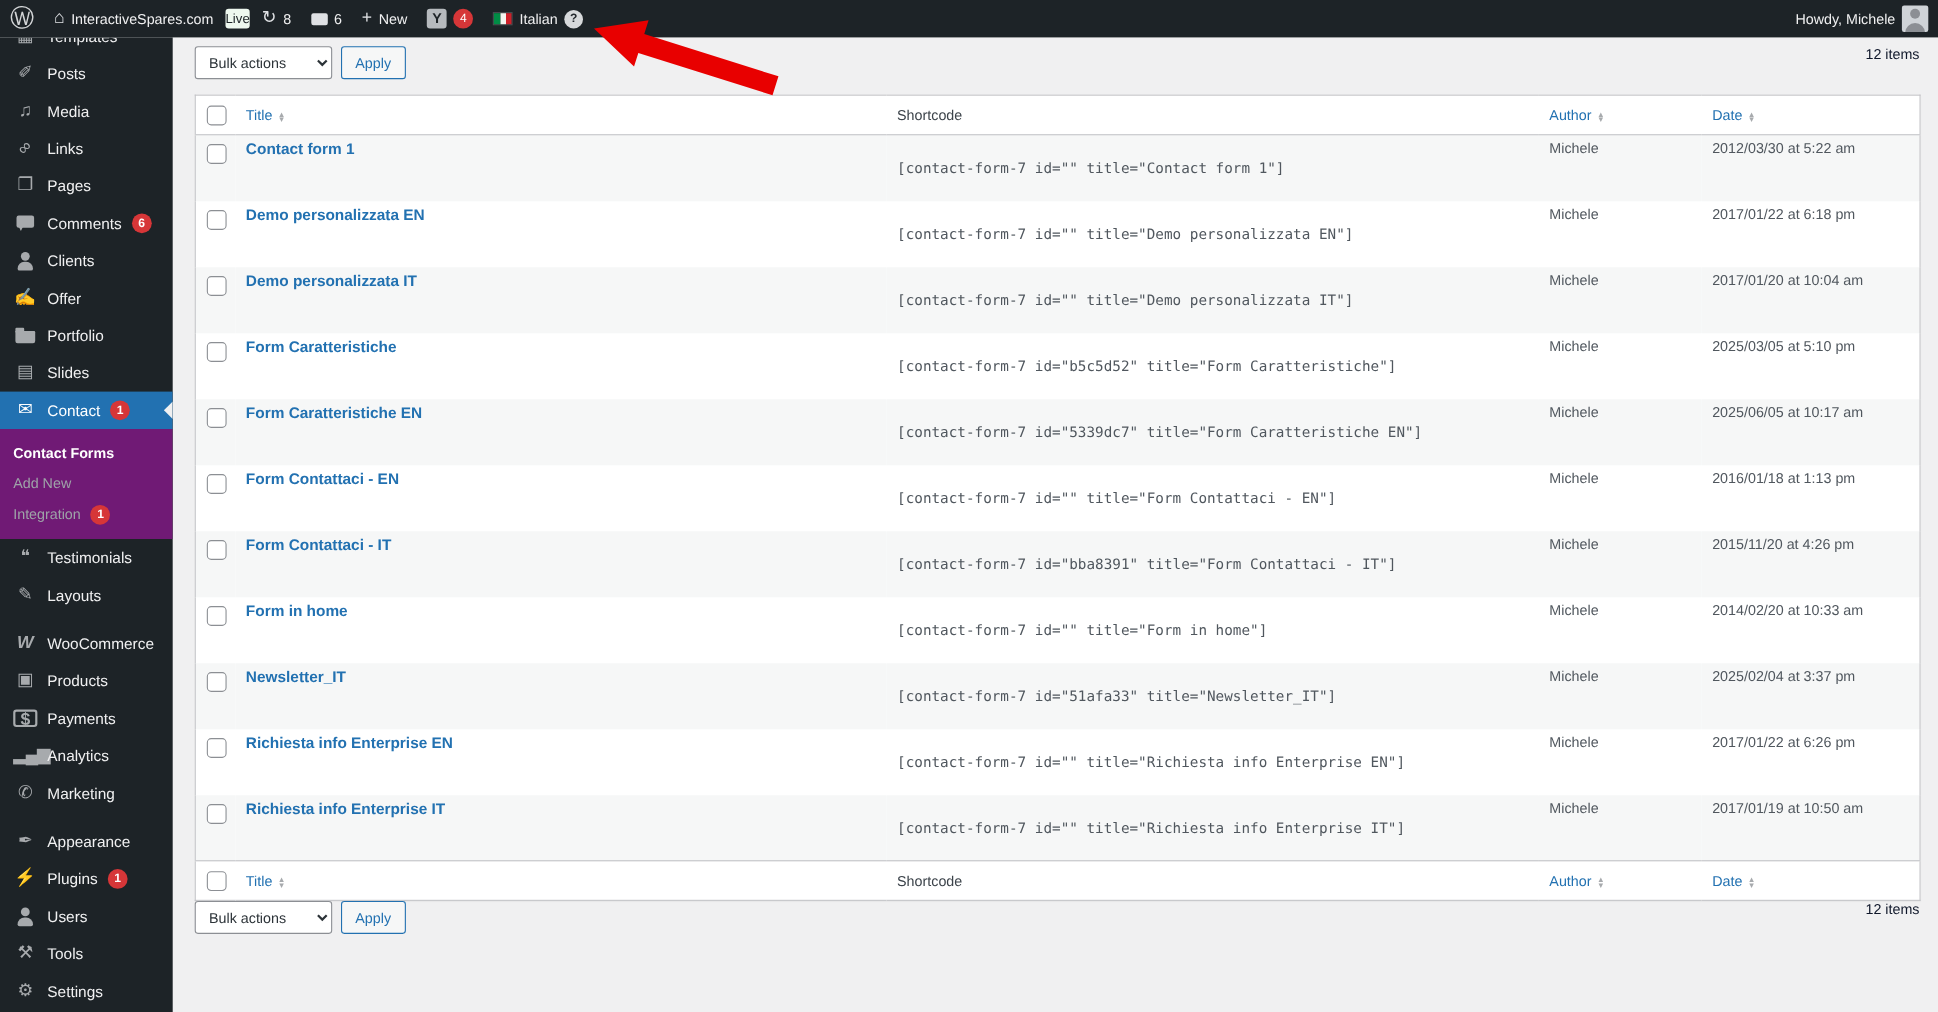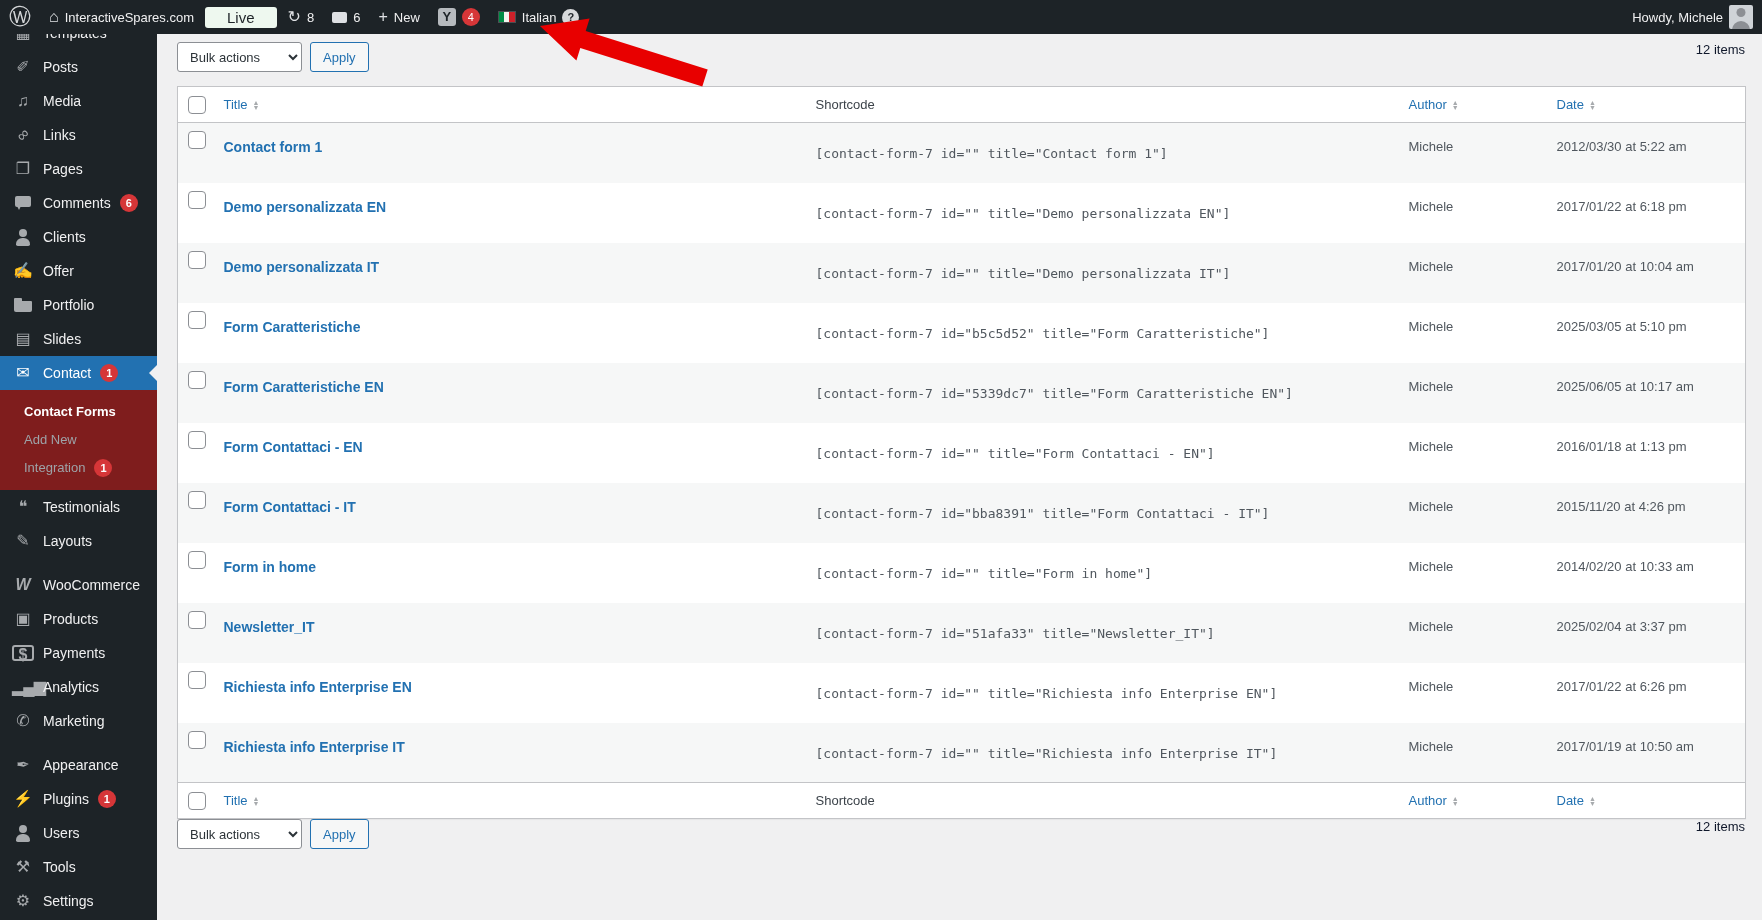--- a/index.html
+++ b/index.html
@@ -11,21 +11,21 @@
   }
 
   
   .admin-bar{
     position:absolute; top:0; left:0; width:1762px; height:34px;
     background:#1d2327; color:#f0f0f1; display:flex; align-items:center; z-index:40;
   }
   .ab-item{ display:flex; align-items:center; gap:6px; padding:0 9px; height:100%; font-size:13px; color:#f0f0f1; text-decoration:none; cursor:pointer;}
   .ab-icon{ color:#dfe1e4; font-size:16px; line-height:1;}
   .wp-logo-glyph{ font-size:22px; color:#d4d6d8;}
-  .live-badge{ background:#eef8ef; color:#1d2327; border-radius:3px; padding:2px 22px; font-size:15px; margin:0 2px;}
+  .live-badge{ background:#eef8ef; color:#1d2327; border-radius:3px; padding:2px 0; font-size:12px; margin:0 2px;}
   .ab-count{ font-size:13px; color:#f0f0f1;}
   .ab-bubble{ position:relative; width:15px; height:11px; background:#dfe1e4; border-radius:2px; display:inline-block;}
   .ab-bubble::after{ content:""; position:absolute; left:3px; bottom:-4px; border:4px solid transparent; border-top-color:#dfe1e4; border-left-width:2px; border-right-width:2px;}
   .yoast-logo{ width:18px; height:18px; background:#b6babe; border-radius:3px; color:#1d2327; font-weight:bold; font-size:13px; line-height:18px; text-align:center;}
   .ab-badge{ min-width:18px; height:18px; border-radius:9px; background:#d63638; color:#fff; font-size:11px; line-height:18px; text-align:center; padding:0 5px; display:inline-block;}
   .flag{ width:18px; height:12px; display:inline-flex; border:1px solid rgba(255,255,255,.2);}
   .flag i{ flex:1; }
   .flag .g{ background:#008C45;} .flag .w{ background:#F4F5F0;} .flag .r{ background:#CD212A;}
   .help-circle{ width:17px; height:17px; border-radius:50%; background:#d7d9db; color:#23282d; font-size:11px; font-weight:bold; line-height:17px; text-align:center;}
   .ab-right{ margin-left:auto; }
@@ -39,21 +39,21 @@
     background:#1d2327; z-index:30; overflow:hidden;
   }
   .menu-cut{ height:16px; overflow:hidden; }
   .menu-cut .mi{ margin-top:-18px; }
   .mi{ display:flex; align-items:center; height:34px; padding:0 8px 0 12px; color:#f0f0f1; font-size:14px; cursor:pointer; position:relative; text-decoration:none;}
   .mi .mi-icon{ width:22px; margin-right:9px; color:#a7aaad; font-size:16px; text-align:center; flex:none; line-height:1;}
   .mi.active{ background:#2271b1; color:#fff;}
   .mi.active .mi-icon{ color:#fff;}
   .mi.active::after{ content:""; position:absolute; right:0; top:50%; transform:translateY(-50%); border:8px solid transparent; border-right-color:#f0f0f1;}
   .menu-badge{ min-width:18px; height:18px; border-radius:9px; background:#d63638; color:#fff; font-size:11px; line-height:18px; text-align:center; padding:0 5px; margin-left:9px; font-weight:bold;}
-  .submenu{ background:#7f1d1d; padding:8px 12px;}
+  .submenu{ background:#701a75; padding:8px 0;}
   .smi{ display:block; height:28px; line-height:28px; padding:0 12px; font-size:13px; color:#9ea3a8; cursor:pointer; text-decoration:none; display:flex; align-items:center;}
   .smi.current{ color:#fff; font-weight:bold;}
   .menu-gap{ height:10px; }
   
   .paperclip-icon{ transform:rotate(-45deg); display:inline-block;}
   .woocommerce-icon{ font-weight:bold; font-style:italic; font-size:15px;}
   .analytics-bars-icon{ font-size:11px; letter-spacing:-1px;}
   .dollar-icon{ border:2px solid #a7aaad; border-radius:3px; font-size:11px; height:16px; line-height:12px; font-weight:bold;}
   .person-icon{ position:relative; height:18px;}
   .person-icon::before{ content:""; position:absolute; top:1px; left:50%; transform:translateX(-50%); width:8px; height:8px; border-radius:50%; background:#a7aaad;}
@@ -79,26 +79,26 @@
     font-family:"Liberation Sans", sans-serif; cursor:pointer;
   }
   .items-count{ margin-left:auto; font-size:13px; color:#0f172a;}
 
   table.wp-list{ width:100%; border-collapse:collapse; background:#fff; border:1px solid #c3c4c7; box-shadow:0 1px 1px rgba(0,0,0,.04); margin-top:6px; table-layout:fixed;}
   col.c-cb{ width:36px;} col.c-title{ width:592px;} col.c-short{ width:593px;} col.c-author{ width:148px;} col.c-date{ width:199px;}
   th{ text-align:left; font-weight:400; font-size:13px; color:#3c434a; padding:10px; height:36px;}
   thead th{ border-bottom:1px solid #c3c4c7;}
   tfoot th{ border-top:1px solid #c3c4c7;}
   th.cb, td.cb{ padding:8px 0 8px 10px;}
-  th a.sortable{ color:#2271b1; text-decoration:none; display:inline-flex; align-items:center; cursor:pointer;}
+  th a.sortable{ color:#2271b1; text-decoration:none; display:inline-flex; align-items:flex-end; cursor:pointer;}
   .sort-arrows{ display:inline-flex; flex-direction:column; margin-left:5px;}
   .sort-arrows span{ font-size:7px; line-height:5px; color:#a7aaad;}
   tbody tr{ height:60px;}
   tbody tr:nth-child(odd){ background:#f6f7f7;}
-  td{ vertical-align:top; font-size:13px; color:#50575e; padding:16px 10px 8px 10px;}
+  td{ vertical-align:top; font-size:13px; color:#50575e; padding:4px 10px 8px 10px;}
   td.title-cell a{ color:#2271b1; font-weight:bold; font-size:14px; text-decoration:none; cursor:pointer;}
   td.shortcode-cell{ padding-top:23px; font-family:"DejaVu Sans Mono","Liberation Mono", monospace; font-size:13px; color:#50575e;}
   input[type=checkbox]{
     appearance:none; -webkit-appearance:none; width:18px; height:18px;
     border:1px solid #8c8f94; border-radius:4px; background:#fff; cursor:pointer; display:inline-block; vertical-align:middle;
   }
 
   
   .arrow-overlay{ position:absolute; top:0; left:0; width:1762px; height:920px; z-index:60; pointer-events:none;}
 </style>

